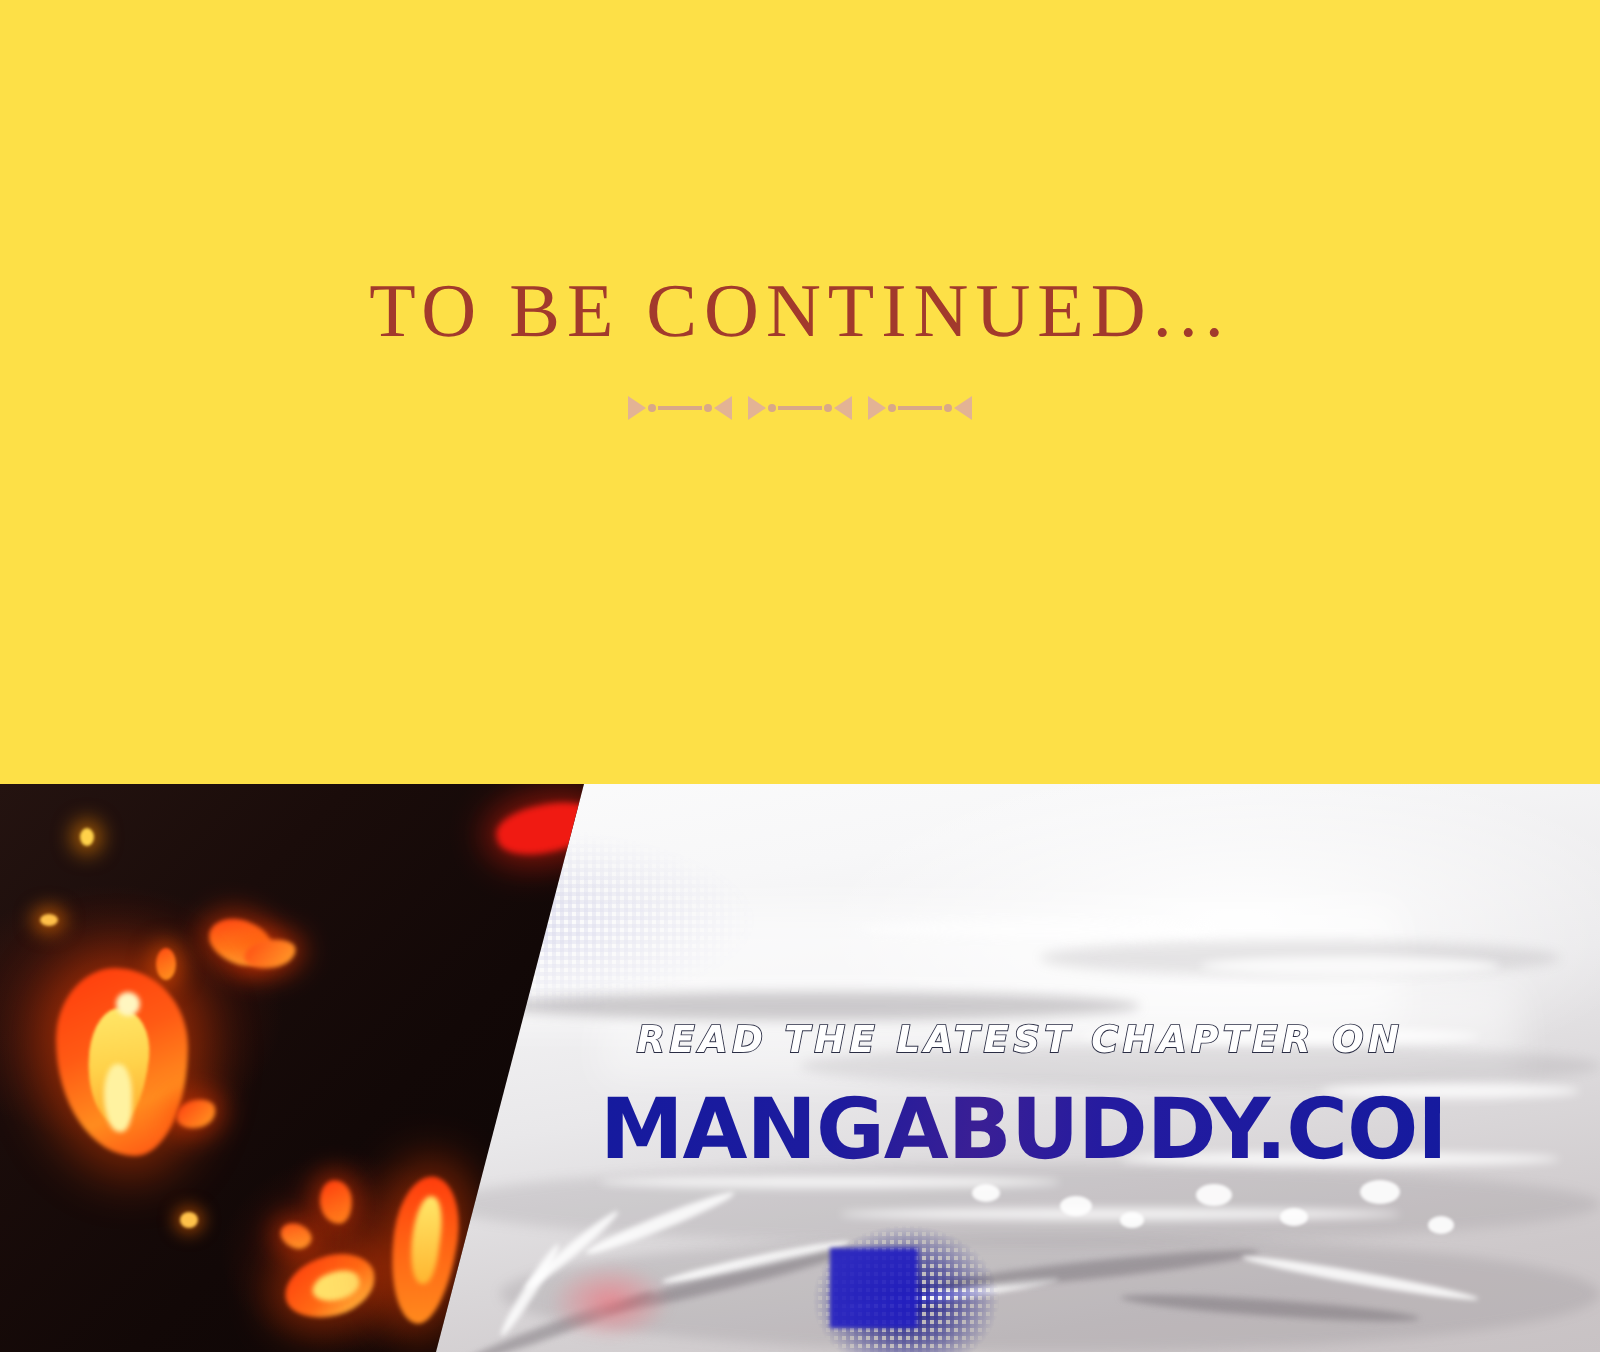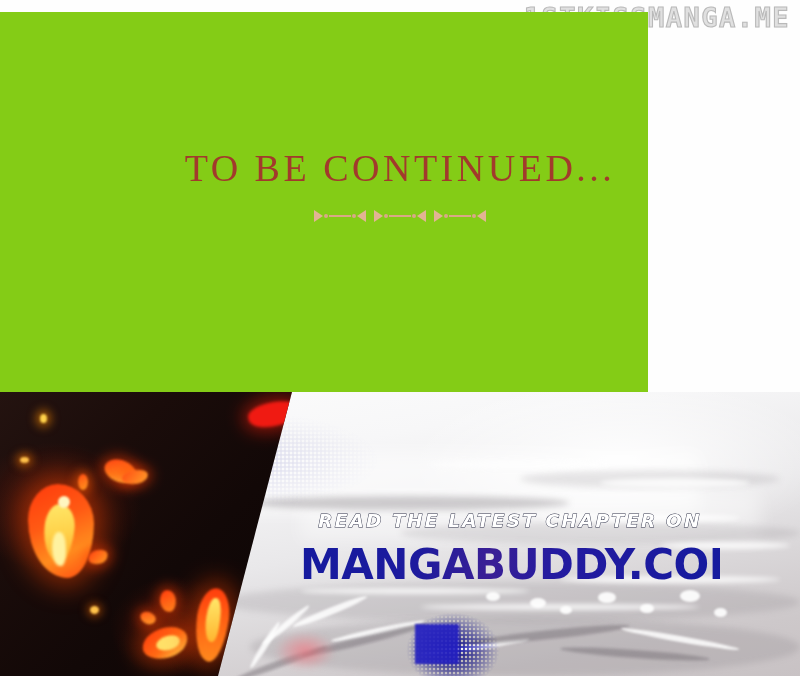--- a/index.html
+++ b/index.html
@@ -31,24 +31,24 @@
     color: rgba(255,255,255,0);
     -webkit-text-stroke: 1.1px #b9b9b9;
     text-shadow: 0 0 1px rgba(180,180,180,0.4);
     white-space: nowrap;
     user-select: none;
   }
 
   
   #page-body {
     position: absolute;
-    left: 0; top: 12px;
-    width: 648px;
+    left: 0; top: 0;
+    width: 800px;
     height: 392px;
-    background: #84cc16;
+    background: #fde047;
   }
 
   #tbc-text {
     position: absolute;
     left: 0;
     top: 134px;
     width: 800px;
     text-align: center;
     font-family: "Liberation Serif", "DejaVu Serif", serif;
     font-size: 38px;

